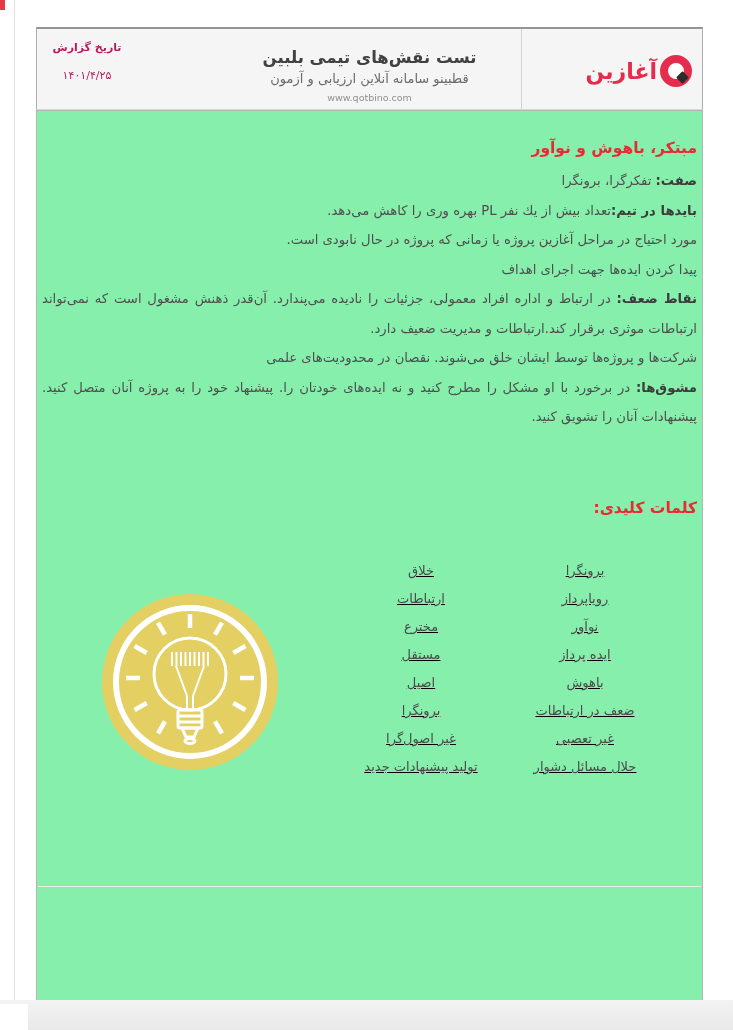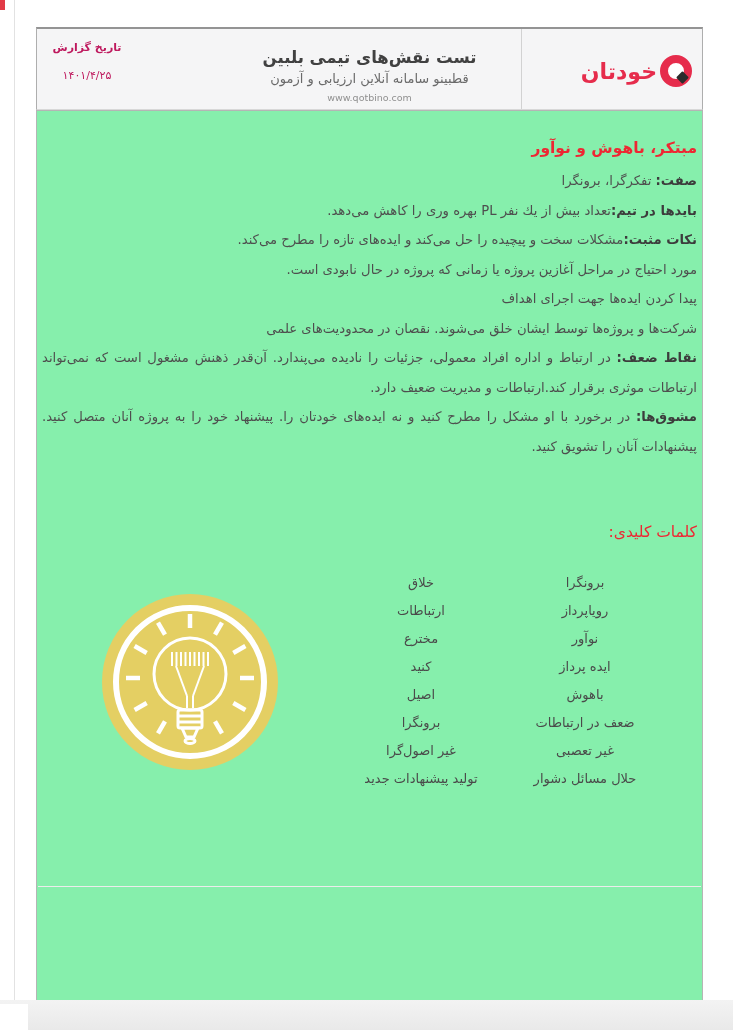--- a/index.html
+++ b/index.html
@@ -46,22 +46,22 @@
     border:1px solid #b5b5b5;
     border-bottom:2px solid #8e8e8e;
     padding:13px 5px;
     direction:rtl;
   }
   .report-heading { margin:15px 0 9px; font-size:15.5px; font-weight:bold; color:#ee2733; text-align:right; }
   .line { font-size:13.2px; line-height:29.5px; color:#4e4e4e; text-align:right; }
   .line.justify { text-align:justify; }
   .line .lbl { font-weight:bold; color:#3c3c3c; }
 
-  .kw-heading { position:absolute; right:5px; top:412px; font-size:15.5px; font-weight:normal; color:#ee2733; }
-  .kw-col { position:absolute; top:458px; }
+  .kw-heading { position:absolute; right:5px; top:388px; font-size:15.5px; font-weight:bold; color:#ee2733; }
+  .kw-col { position:absolute; top:446px;text-decoration:underline; }
   .kw-col-right { left:438px; width:220px; }
   .kw-col-left  { left:304px; width:160px; }
   .kw-item { display:block; width:100%; text-align:center; white-space:nowrap;
     font-size:13px; line-height:28px; color:#4a4a4a; }
 
   .bulb-badge { position:absolute; left:65px; top:483px; width:176px; height:176px; }
 
   .content-divider { position:absolute; left:1px; right:1px; top:775px; height:1px; background:#ececec; }
 </style>
 </head>
@@ -78,54 +78,53 @@
   </div>
   <div class="date-block">
     <div class="date-label">تاریخ گزارش</div>
     <div class="date-value">۱۴۰۱/۴/۲۵</div>
   </div>
   <div class="header-divider"></div>
   <div class="logo">
     <span class="q-icon">
         <span class="q-tail"></span>
       </span>
-    <span class="logo-text">خودتان</span>
+    <span class="logo-text">آغازین</span>
   </div>
 </div>
 
 <div class="content">
   <div class="report-heading">مبتکر، باهوش و نوآور</div>
 
   <div class="line"><span class="lbl">صفت:</span><span> تفکرگرا، برونگرا</span></div>
   <div class="line"><span class="lbl">بایدها در تیم:</span><span>تعداد بیش از یك نفر PL بهره وری را كاهش می‌دهد.</span></div>
-  <div class="line"><span class="lbl">نکات مثبت:</span><span>مشکلات سخت و پیچیده را حل می‌کند و ایده‌های تازه را مطرح می‌کند.</span></div>
   <div class="line"><span class="lbl"></span><span>مورد احتیاج در مراحل آغازین پروژه یا زمانی که پروژه در حال نابودی است.</span></div>
   <div class="line"><span class="lbl"></span><span>پیدا کردن ایده‌ها جهت اجرای اهداف</span></div>
+  <div class="line justify"><span class="lbl">نقاط ضعف:</span><span> در ارتباط و اداره افراد معمولی، جزئیات را نادیده می‌پندارد. آن‌قدر ذهنش مشغول است که نمی‌تواند ارتباطات موثری برقرار کند.ارتباطات و مدیریت ضعیف دارد.</span></div>
   <div class="line"><span class="lbl"></span><span>شرکت‌ها و پروژه‌ها توسط ایشان خلق می‌شوند. نقصان در محدودیت‌های علمی</span></div>
-  <div class="line justify"><span class="lbl">نقاط ضعف:</span><span> در ارتباط و اداره افراد معمولی، جزئیات را نادیده می‌پندارد. آن‌قدر ذهنش مشغول است که نمی‌تواند ارتباطات موثری برقرار کند.ارتباطات و مدیریت ضعیف دارد.</span></div>
   <div class="line justify"><span class="lbl">مشوق‌ها:</span><span> در برخورد با او مشکل را مطرح کنید و نه ایده‌های خودتان را. پیشنهاد خود را به پروژه آنان متصل کنید. پیشنهادات آنان را تشویق کنید.</span></div>
 
   <div class="kw-heading">کلمات کلیدی:</div>
 
   <div class="kw-col kw-col-right">
     <span class="kw-item">برونگرا</span>
     <span class="kw-item">رویاپرداز</span>
     <span class="kw-item">نوآور</span>
     <span class="kw-item">ایده پرداز</span>
     <span class="kw-item">باهوش</span>
     <span class="kw-item">ضعف در ارتباطات</span>
     <span class="kw-item">غیر تعصبی</span>
     <span class="kw-item">حلال مسائل دشوار</span>
   </div>
 
   <div class="kw-col kw-col-left">
     <span class="kw-item">خلاق</span>
     <span class="kw-item">ارتباطات</span>
     <span class="kw-item">مخترع</span>
-    <span class="kw-item">کنید</span>
+    <span class="kw-item">مستقل</span>
     <span class="kw-item">اصیل</span>
     <span class="kw-item">برونگرا</span>
     <span class="kw-item">غیر اصول‌گرا</span>
     <span class="kw-item">تولید پیشنهادات جدید</span>
   </div>
 
   <div class="bulb-badge">
     <svg width="176" height="176" viewBox="0 0 176 176">
       <circle cx="88" cy="88" r="88" fill="#e4cf63"></circle>
       <circle cx="88" cy="88" r="74" fill="none" stroke="#ffffff" stroke-width="6"></circle>

